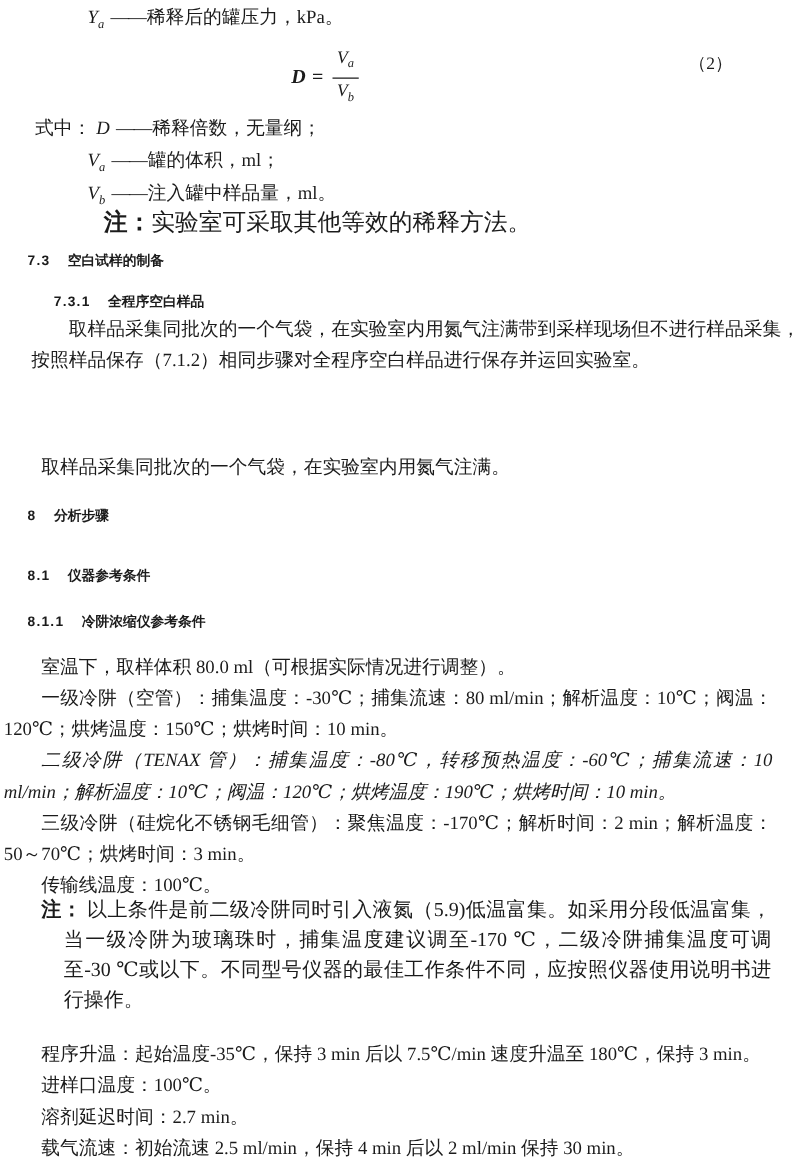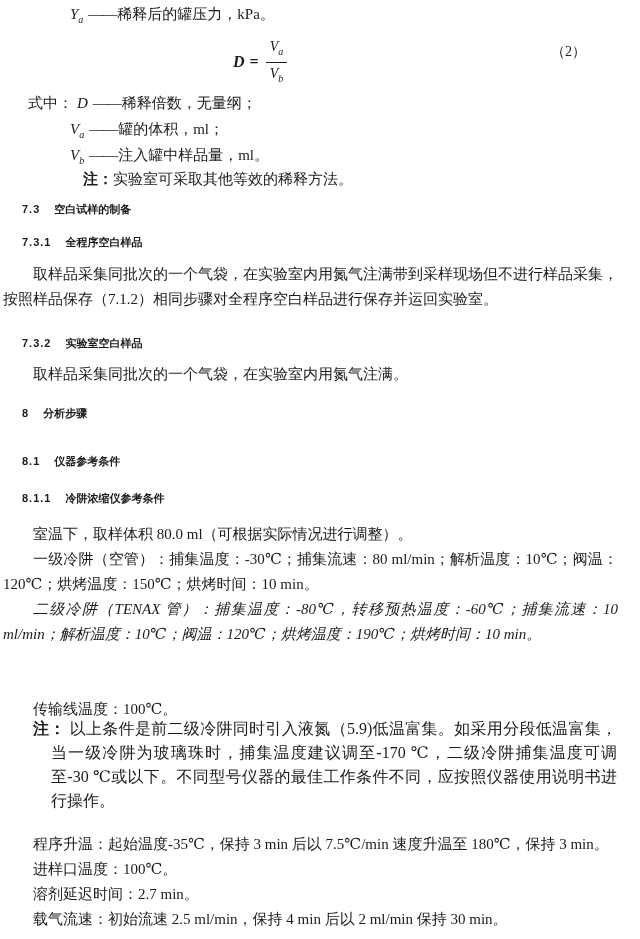--- a/index.html
+++ b/index.html
@@ -17,21 +17,21 @@
     position:absolute; left:22px; font-size:11px; line-height:25px; white-space:nowrap;
     font-family:"Liberation Sans","DejaVu Sans",sans-serif; font-weight:bold;
   }
   .heading .hnum { margin-right:14px; letter-spacing:1px; }
   .var { font-style:italic; font-family:"Liberation Serif","DejaVu Serif",serif; }
   .var sub { font-size:10px; font-style:italic; }
   .dash { margin:0 1px 0 5px; letter-spacing:-1px; }
   .note-label {
     font-family:"Liberation Sans","DejaVu Sans",sans-serif; font-weight:bold;
   }
-  .note1 { font-size:15px; line-height:22px;text-align:right; }
+  .note1 { font-size:19px; line-height:22px;text-align:right; }
   .note2 {
     position:absolute; left:33px; width:566px; font-size:16px; line-height:24px;
     text-align:justify; padding-left:18px; text-indent:-18px;
   }
   .note2 .note-label { margin-right:4px; }
   .formula {
     position:absolute; left:233px; top:36px; display:flex; align-items:center;
     font-size:16px;
   }
   .formula .lhs { font-style:italic; font-weight:600; margin-right:5px; }
@@ -72,44 +72,42 @@
   </div>
 
   <div class="line note1" style="top:168px; left:83px;">
     <span class="note-label">注：</span><span>实验室可采取其他等效的稀释方法。</span>
   </div>
 
   <div class="heading" style="top:197px;">
     <span class="hnum">7.3</span><span>空白试样的制备</span>
   </div>
 
-  <div class="heading" style="top:230px;">
+  <div class="heading" style="top:230px;margin-left:21px;">
     <span class="hnum">7.3.1</span><span>全程序空白样品</span>
   </div>
-  <div class="para" style="top:262px;">取样品采集同批次的一个气袋，在实验室内用氮气注满带到采样现场但不进行样品采集，按照样品保存（7.1.2）相同步骤对全程序空白样品进行保存并运回实验室。</div>
+  <div class="para" style="top:252px;margin-left:22px;">取样品采集同批次的一个气袋，在实验室内用氮气注满带到采样现场但不进行样品采集，按照样品保存（7.1.2）相同步骤对全程序空白样品进行保存并运回实验室。</div>
 
-  <div class="heading" style="top:331px;">
-    <span class="hnum">7.3.2</span><span>实验室空白样品</span>
-  </div>
   <div class="para" style="top:362px;">取样品采集同批次的一个气袋，在实验室内用氮气注满。</div>
 
   <div class="heading" style="top:401px;">
     <span class="hnum">8</span><span>分析步骤</span>
   </div>
 
   <div class="heading" style="top:449px;">
     <span class="hnum">8.1</span><span>仪器参考条件</span>
   </div>
 
   <div class="heading" style="top:486px;">
     <span class="hnum">8.1.1</span><span>冷阱浓缩仪参考条件</span>
   </div>
   <div class="para" style="top:522px;">室温下，取样体积 80.0 ml（可根据实际情况进行调整）。</div>
   <div class="para" style="top:547px;">一级冷阱（空管）：捕集温度：-30℃；捕集流速：80 ml/min；解析温度：10℃；阀温：120℃；烘烤温度：150℃；烘烤时间：10 min。</div>
   <div class="para" style="top:597px;font-style:italic;">二级冷阱（TENAX 管）：捕集温度：-80℃，转移预热温度：-60℃；捕集流速：10 ml/min；解析温度：10℃；阀温：120℃；烘烤温度：190℃；烘烤时间：10 min。</div>
+  <div class="para" style="top:647px;">三级冷阱（硅烷化不锈钢毛细管）：聚焦温度：-170℃；解析时间：2 min；解析温度：50～70℃；烘烤时间：3 min。</div>
   <div class="para" style="top:697px;">传输线温度：100℃。</div>
 
   <div class="note2" style="top:717px;">
     <span class="note-label">注：</span><span>以上条件是前二级冷阱同时引入液氮（5.9)低温富集。如采用分段低温富集，当一级冷阱为玻璃珠时，捕集温度建议调至-170 ℃，二级冷阱捕集温度可调至-30 ℃或以下。不同型号仪器的最佳工作条件不同，应按照仪器使用说明书进行操作。</span>
   </div>
 
   <div class="para" style="top:832px;">程序升温：起始温度-35℃，保持 3 min 后以 7.5℃/min 速度升温至 180℃，保持 3 min。</div>
   <div class="para" style="top:857px;">进样口温度：100℃。</div>
   <div class="para" style="top:882px;">溶剂延迟时间：2.7 min。</div>
   <div class="para" style="top:907px;">载气流速：初始流速 2.5 ml/min，保持 4 min 后以 2 ml/min 保持 30 min。</div>

